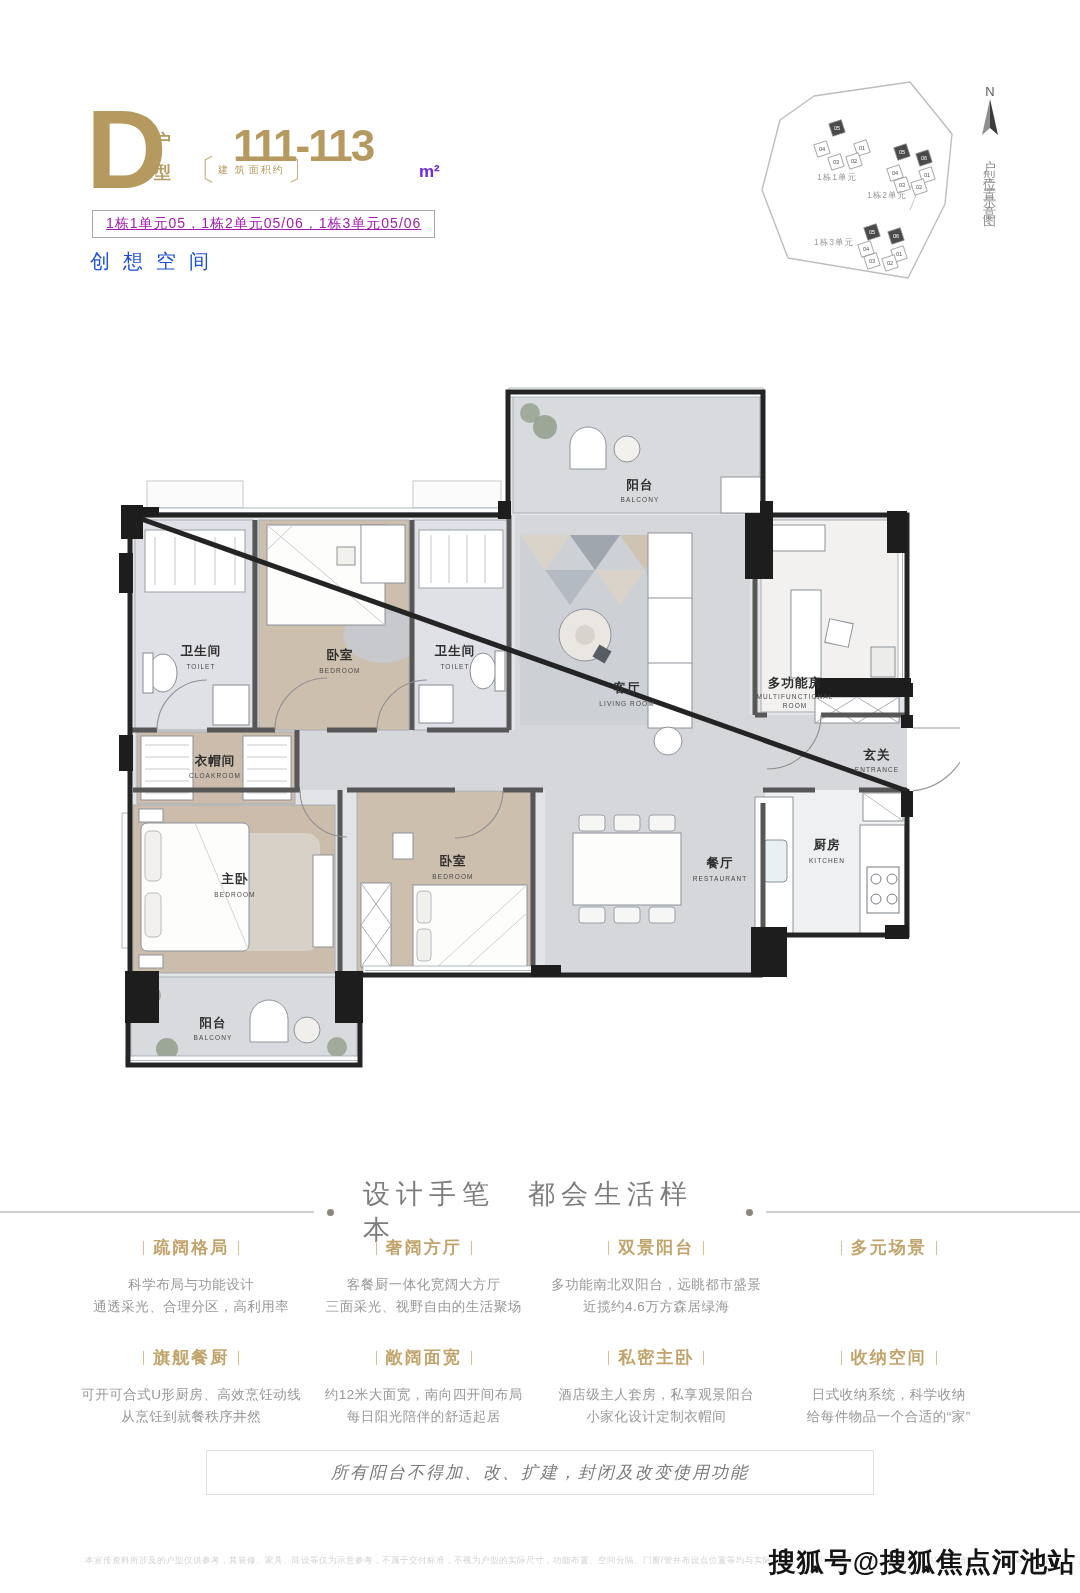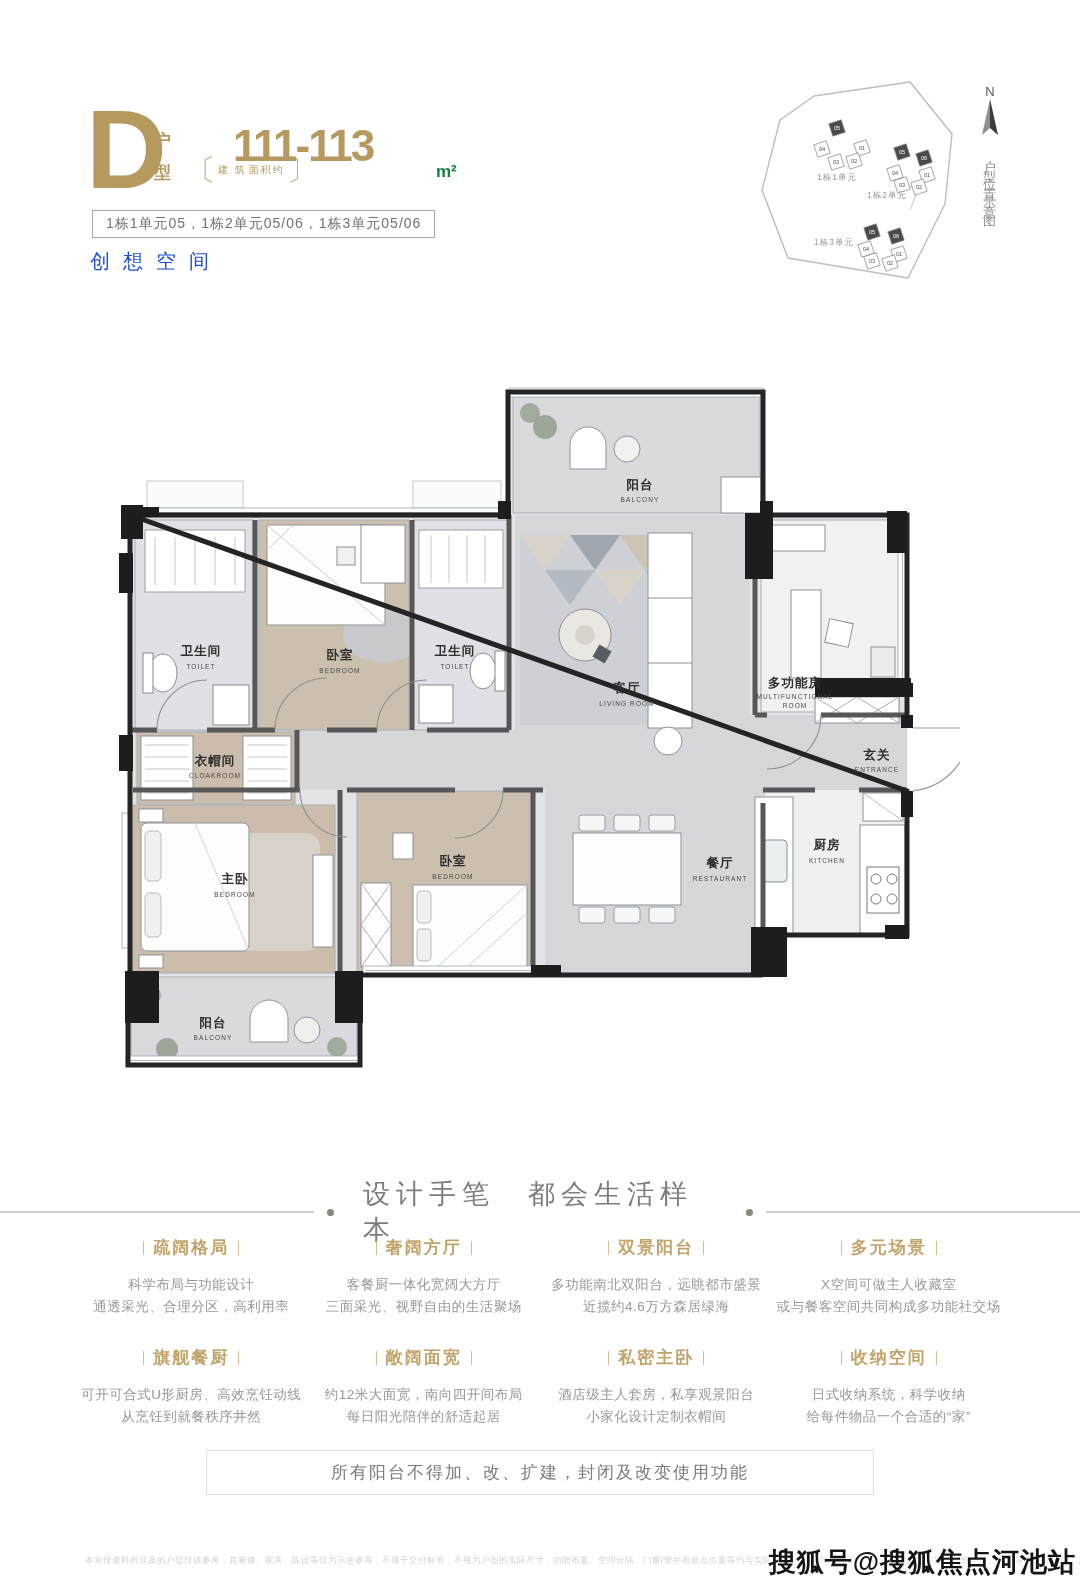--- a/index.html
+++ b/index.html
@@ -9,23 +9,23 @@
   .d-letter{position:absolute;left:86px;top:104px;font-size:112px;line-height:0.82;
             font-weight:700;color:#b5995e;letter-spacing:0;}
   .type-stack{position:absolute;left:154px;top:129px;display:flex;flex-direction:column;gap:9px;
               font-size:17px;font-weight:600;color:#b5995e;}
   .area-note{position:absolute;left:186px;top:155px;display:flex;align-items:center;color:#b5995e;}
   .area-note .brk{font-size:30px;font-weight:300;color:#c8b285;line-height:1;}
   .area-note .col{display:flex;flex-direction:row;gap:2px;font-size:10px;letter-spacing:2px;
                   text-align:center;margin:0 2px;}
   .area-value{position:absolute;left:233px;top:124px;font-size:44px;font-weight:600;
               color:#b5995e;letter-spacing:-2px;line-height:1;}
-  .area-unit{position:absolute;left:436px;top:162px;font-size:17px;font-weight:600;color:#15803d;}
+  .area-unit{position:absolute;left:419px;top:162px;font-size:17px;font-weight:600;color:#6d28d9;}
   .units-box{position:absolute;left:92px;top:210px;border:1px solid #a8a8a8;padding:4px 13px;
-             font-size:14px;color:#737373;letter-spacing:1px;white-space:nowrap;}
+             font-size:14px;color:#a21caf;letter-spacing:1px;white-space:nowrap;text-decoration:underline;}
   .slogan{position:absolute;left:90px;top:248px;font-size:20px;color:#1d4ed8;
           letter-spacing:13px;font-weight:500;}
   
   .site-svg{position:absolute;left:752px;top:72px;}
   .compass{position:absolute;left:974px;top:84px;width:32px;text-align:center;}
   .compass .n{font-size:13px;color:#5a5a5a;font-weight:500;}
   .v-caption{position:absolute;left:980px;top:150px;writing-mode:vertical-rl;text-orientation:upright;
              font-size:13px;color:#8f8f8f;letter-spacing:9px;}
   
   .plan-svg{position:absolute;left:115px;top:385px;}
@@ -41,21 +41,21 @@
   .features{position:absolute;left:78px;right:78px;top:1236px;display:grid;
             grid-template-columns:repeat(4,1fr);row-gap:27px;column-gap:6px;}
   .fcard{text-align:center;}
   .f-title{display:inline-block;font-size:17px;font-weight:600;color:#c1a46b;letter-spacing:2px;}
   .f-title::before,.f-title::after{content:"";display:inline-block;width:1px;height:14px;
             background:#d2bf95;margin:0 9px;vertical-align:-2px;}
   .f-body{margin-top:15px;font-size:13.5px;color:#989898;line-height:1.65;letter-spacing:0.5px;}
   
   .notice{position:absolute;left:50%;transform:translateX(-50%);top:1450px;width:666px;
           border:1px solid #e0e0e0;padding:10px 0;text-align:center;font-size:17px;
-          color:#7b7b7b;letter-spacing:2px;}
+          color:#7b7b7b;letter-spacing:2px;font-style:italic;}
   .disclaimer{position:absolute;left:85px;top:1555px;right:0;font-size:8.5px;color:#d2d2d2;
               white-space:nowrap;overflow:hidden;letter-spacing:0.5px;}
   .watermark{position:absolute;right:4px;top:1544px;font-size:27px;font-weight:800;color:#141414;
              letter-spacing:1px;
              text-shadow:-1px -1px 0 #fff,1px -1px 0 #fff,-1px 1px 0 #fff,1px 1px 0 #fff,0 0 4px #fff;margin-left:19px;}
 </style>
 </head>
 <body>
 
 <div class="page">
@@ -419,24 +419,20 @@
     </div>
     <div class="fcard">
       <div class="f-title">双景阳台</div>
       <div class="f-body">
           <div>多功能南北双阳台，远眺都市盛景</div>
           <div>近揽约4.6万方森居绿海</div>
         </div>
     </div>
     <div class="fcard">
       <div class="f-title">多元场景</div>
-      <div class="f-body">
-          <div>X空间可做主人收藏室</div>
-          <div>或与餐客空间共同构成多功能社交场</div>
-        </div>
     </div>
     <div class="fcard">
       <div class="f-title">旗舰餐厨</div>
       <div class="f-body">
           <div>可开可合式U形厨房、高效烹饪动线</div>
           <div>从烹饪到就餐秩序井然</div>
         </div>
     </div>
     <div class="fcard">
       <div class="f-title">敞阔面宽</div>

